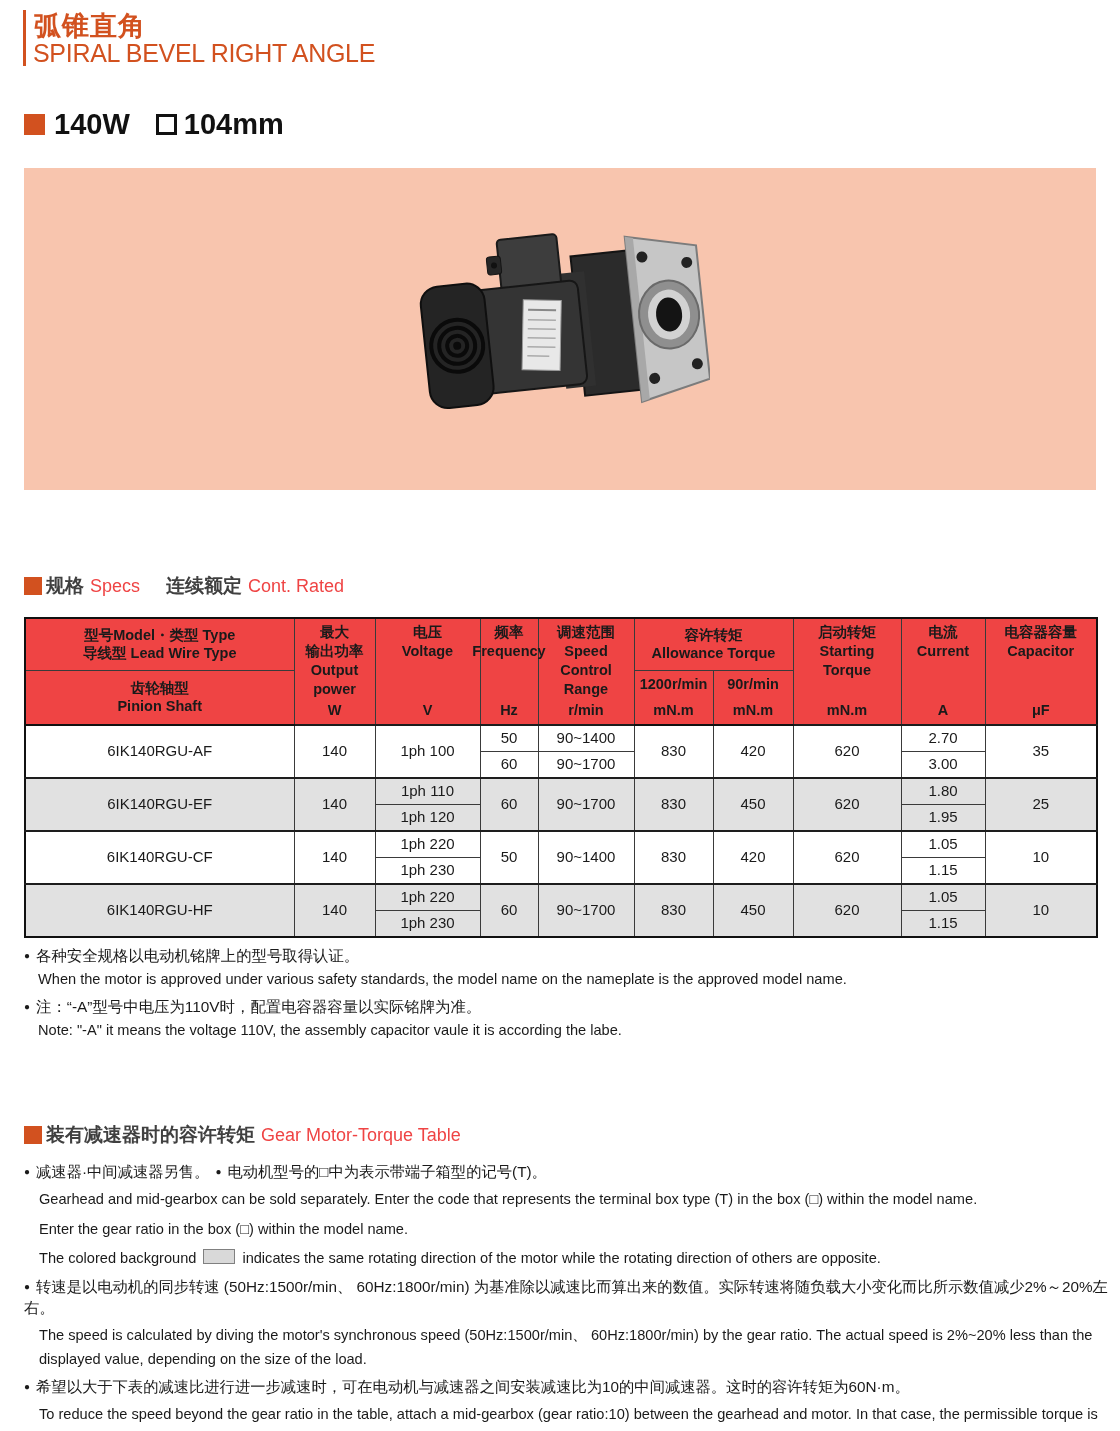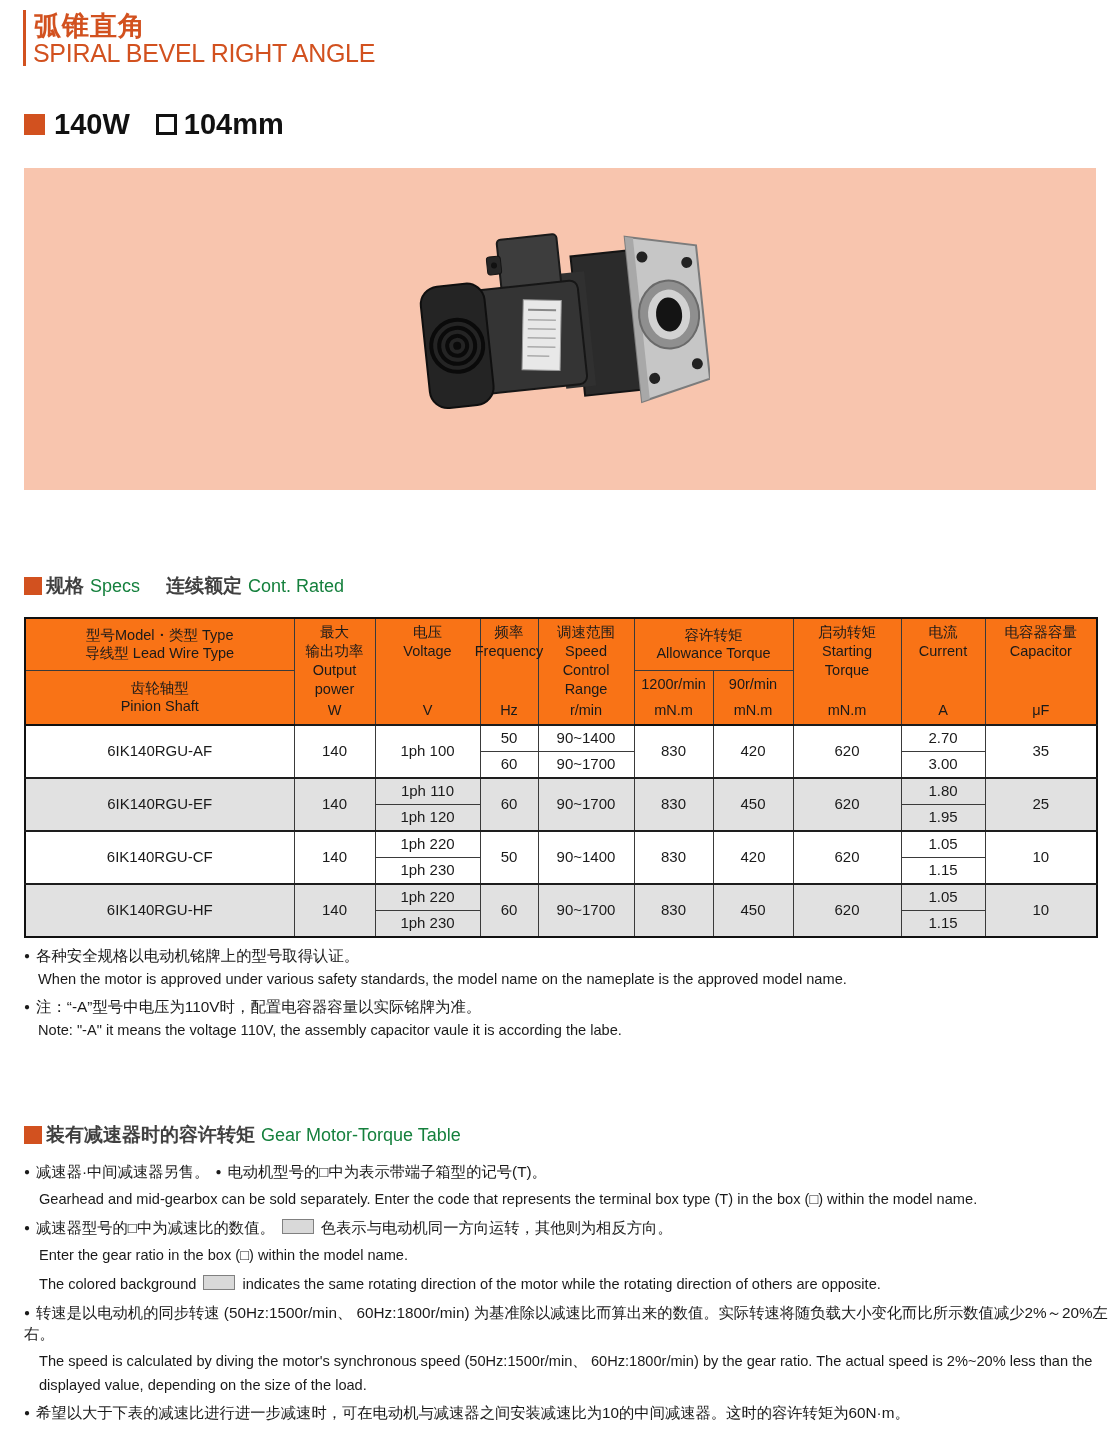--- a/index.html
+++ b/index.html
@@ -16,28 +16,28 @@
   .sq-filled{width:21px;height:21px;background:#d2511f;margin-right:9px;}
   .sq-outline{width:15px;height:15px;border:3px solid #111;background:#fff;margin:0 7px 0 26px;}
   .size-text{font-size:29px;font-weight:bold;color:#111;}
   
   .banner{position:absolute;left:24px;top:168px;width:1072px;height:322px;background:#f8c5ae;}
   .banner svg{position:absolute;left:386px;top:56px;}
   
   .sec-head{position:absolute;display:flex;align-items:center;}
   .sec-sq{width:18px;height:18px;background:#d2511f;margin-right:4px;flex:0 0 auto;}
   .sec-zh{font-size:19px;font-weight:bold;color:#404040;}
-  .sec-en{font-size:18px;color:#15803d;margin-left:6px;}
+  .sec-en{font-size:18px;color:#ef4444;margin-left:6px;}
   .sec-gap{width:26px;}
   
   .spec-wrap{position:absolute;left:24px;top:617px;}
   table.spec{border-collapse:collapse;table-layout:fixed;width:1072px;border:2px solid #111;}
   .spec th,.spec td{border:1px solid #3a3a3a;}
   .spec thead th{
-    background:#f97316;font-size:14.5px;font-weight:normal;text-align:center;
+    background:#ef4444;font-size:14.5px;font-weight:bold;text-align:center;
     vertical-align:middle;white-space:pre-line;line-height:1.3;padding:2px 1px;margin-left:32px;
   }
   .spec thead tr.h1{height:52px;}
   .spec thead tr.h2{height:53px;}
   .spec thead tr.h2 th{border-bottom:2px solid #111;}
   .thf{display:flex;flex-direction:column;justify-content:space-between;align-items:center;white-space:pre-line;}
   .h-full{height:97px;padding:2px 4px;}
   .h-sub{height:45px;padding:2px 16px;}
   .spec tbody tr{height:26.5px;}
   .spec tbody td{font-size:15px;text-align:center;background:#fff;padding:0;line-height:1.1;vertical-align:middle;}
@@ -249,21 +249,20 @@
   <span class="sec-zh">装有减速器时的容许转矩</span>
   <span class="sec-en">Gear Motor-Torque Table</span>
 </div>
 
 <div class="bullets">
   <div class="bullet">
     <p class="b-zh"><span class="dot">●</span><span>减速器·中间减速器另售。</span><span class="dot" style="margin-left:6px;">●</span><span>电动机型号的□中为表示带端子箱型的记号(T)。</span></p>
     <p class="b-en">Gearhead and mid-gearbox can be sold separately. Enter the code that represents the terminal box type (T) in the box (□) within the model name.</p>
   </div>
   <div class="bullet">
-    <p class="b-zh"><span class="dot">●</span><span>减速器型号的□中为减速比的数值。</span><span class="swatch"></span><span>色表示与电动机同一方向运转，其他则为相反方向。</span></p>
     <p class="b-en">Enter the gear ratio in the box (□) within the model name.</p>
     <p class="b-en"><span>The colored background</span><span class="swatch"></span><span>indicates the same rotating direction of the motor while the rotating direction of others are opposite.</span></p>
   </div>
   <div class="bullet">
     <p class="b-zh"><span class="dot">●</span><span>转速是以电动机的同步转速 (50Hz:1500r/min、 60Hz:1800r/min) 为基准除以减速比而算出来的数值。实际转速将随负载大小变化而比所示数值减少2%～20%左右。</span></p>
     <p class="b-en">The speed is calculated by diving the motor's synchronous speed (50Hz:1500r/min、 60Hz:1800r/min) by the gear ratio. The actual speed is 2%~20% less than the displayed value, depending on the size of the load.</p>
   </div>
   <div class="bullet">
     <p class="b-zh"><span class="dot">●</span><span>希望以大于下表的减速比进行进一步减速时，可在电动机与减速器之间安装减速比为10的中间减速器。这时的容许转矩为60N·m。</span></p>
     <p class="b-en">To reduce the speed beyond the gear ratio in the table, attach a mid-gearbox (gear ratio:10) between the gearhead and motor. In that case, the permissible torque is 60N·m.</p>

